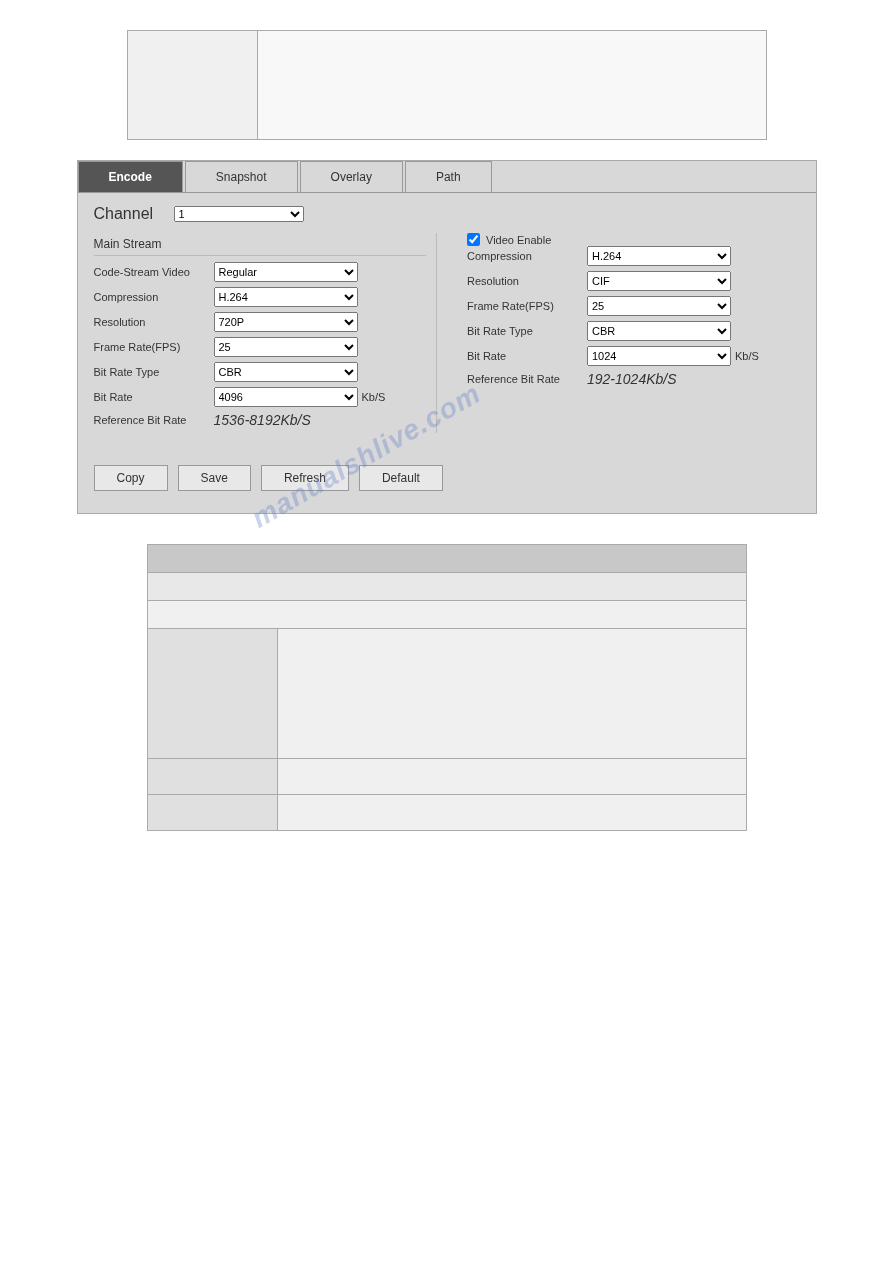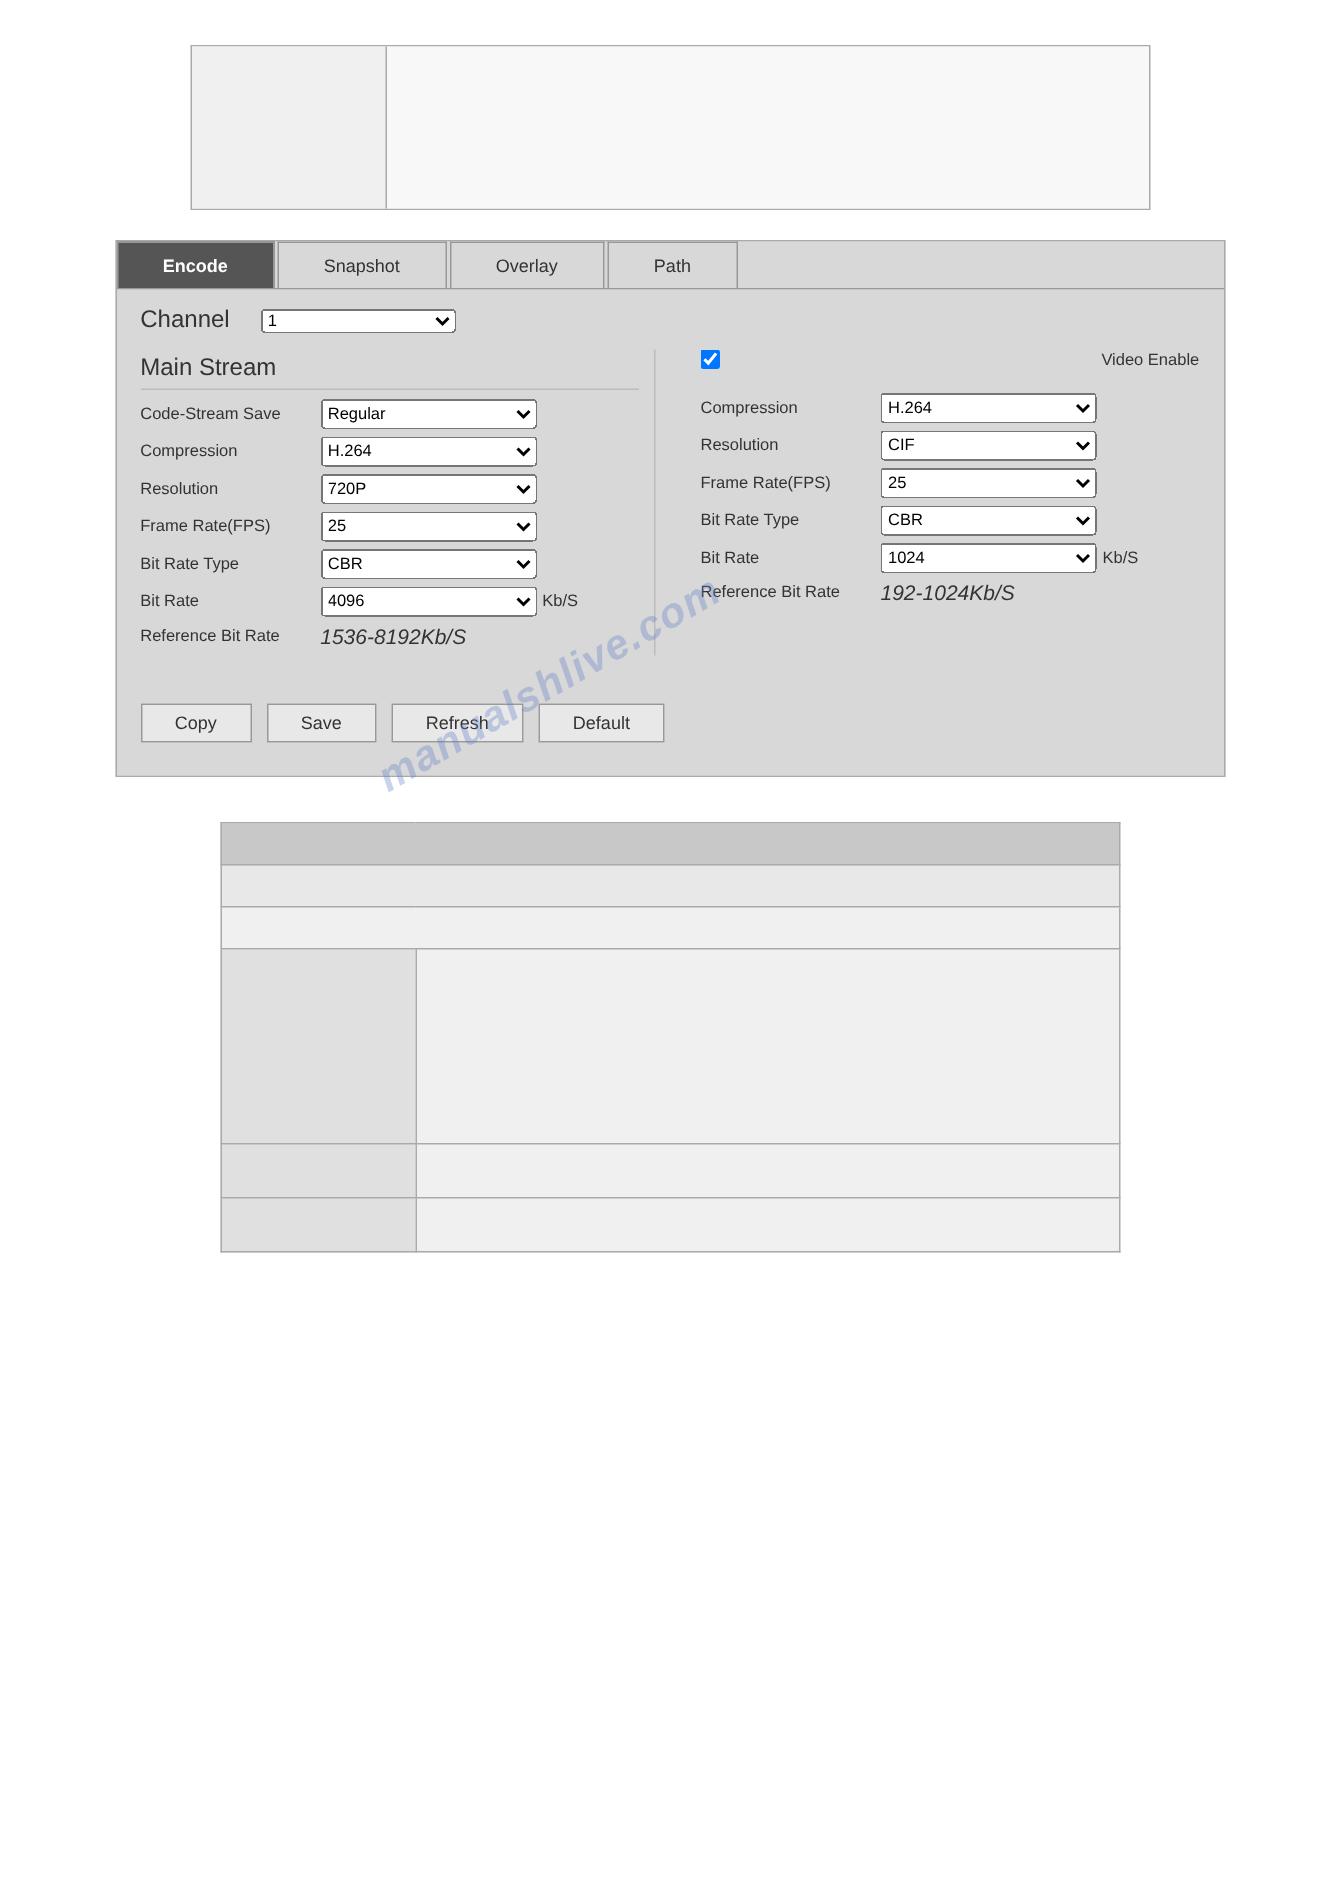--- a/index.html
+++ b/index.html
@@ -86,21 +86,21 @@
     .streams-container {
       display: flex;
       gap: 0;
     }
 
     .stream-section {
       flex: 1;
     }
 
     .stream-header {
-      font-size: 16px;
+      font-size: 12px;
       font-weight: normal;
       color: #333;
       padding: 4px 0;
       margin-bottom: 6px;
       border-bottom: 1px solid #bbb;
     }
 
     .form-row {
       display: flex;
       align-items: center;
@@ -130,22 +130,21 @@
     }
 
     .sub-stream-section {
       flex: 1;
       padding-left: 20px;
     }
 
     .video-enable-row {
       display: flex;
       align-items: center;
-      margin-bottom: 16px;
-      justify-content: space-between;
+      margin-bottom: 0;
     }
     .video-enable-row input[type="checkbox"] {
       margin-right: 6px;
     }
     .video-enable-row label {
       font-size: 11px;
     }
 
     
     .stream-divider {
@@ -267,21 +266,21 @@
           <option>4</option>
         </select>
       </div>
 
       <div class="streams-container">
 
         <div class="stream-section">
           <div class="stream-header">Main Stream</div>
 
           <div class="form-row">
-            <label>Code-Stream Save</label>
+            <label>Code-Stream Video</label>
             <select>
               <option>Regular</option>
               <option>Motion</option>
               <option>Alarm</option>
             </select>
           </div>
 
           <div class="form-row">
             <label>Compression</label>
             <select>

